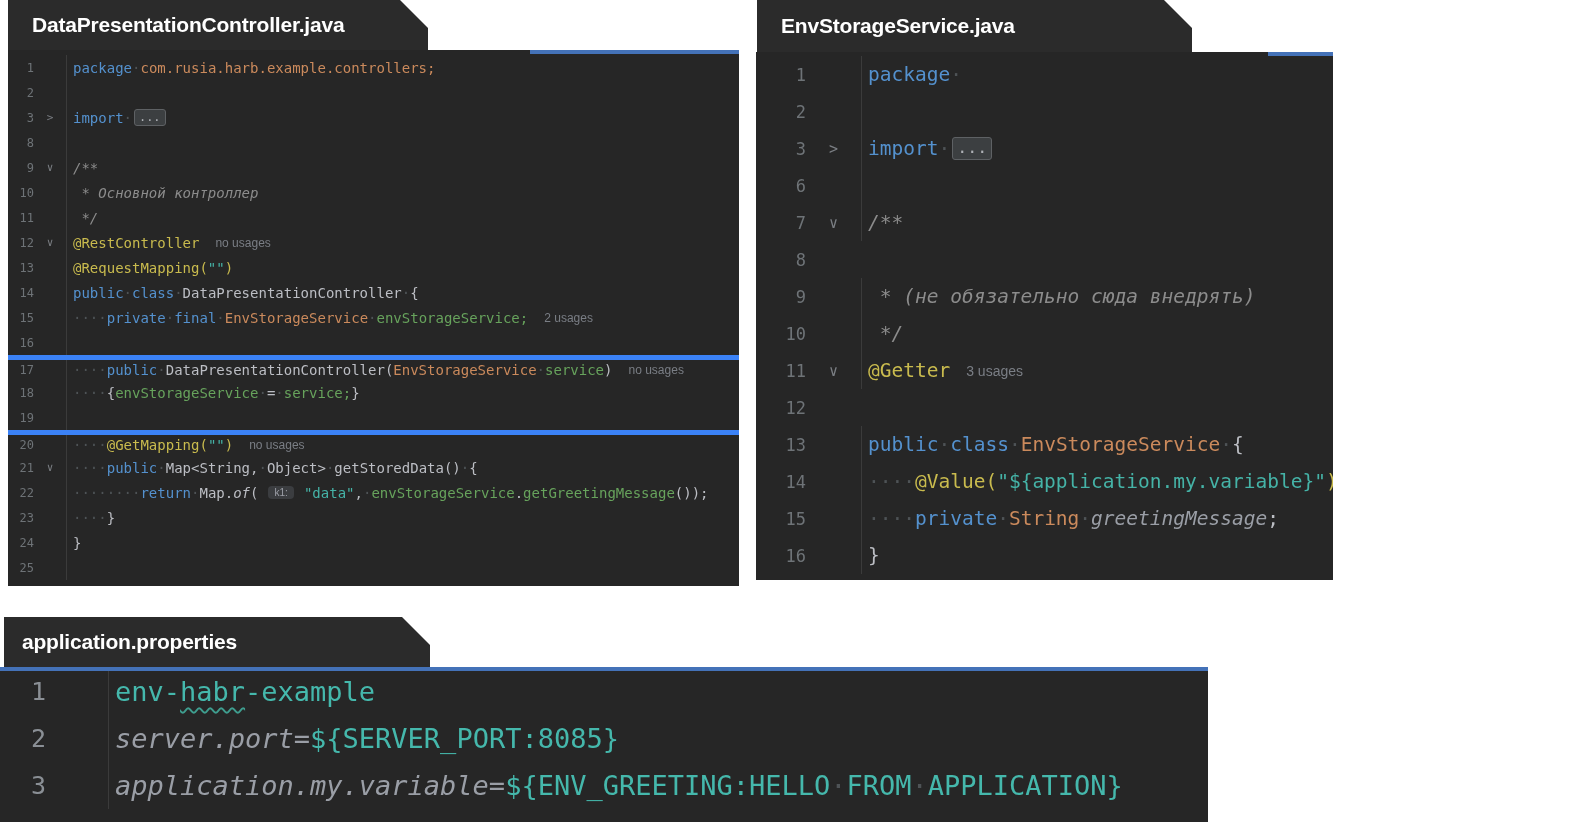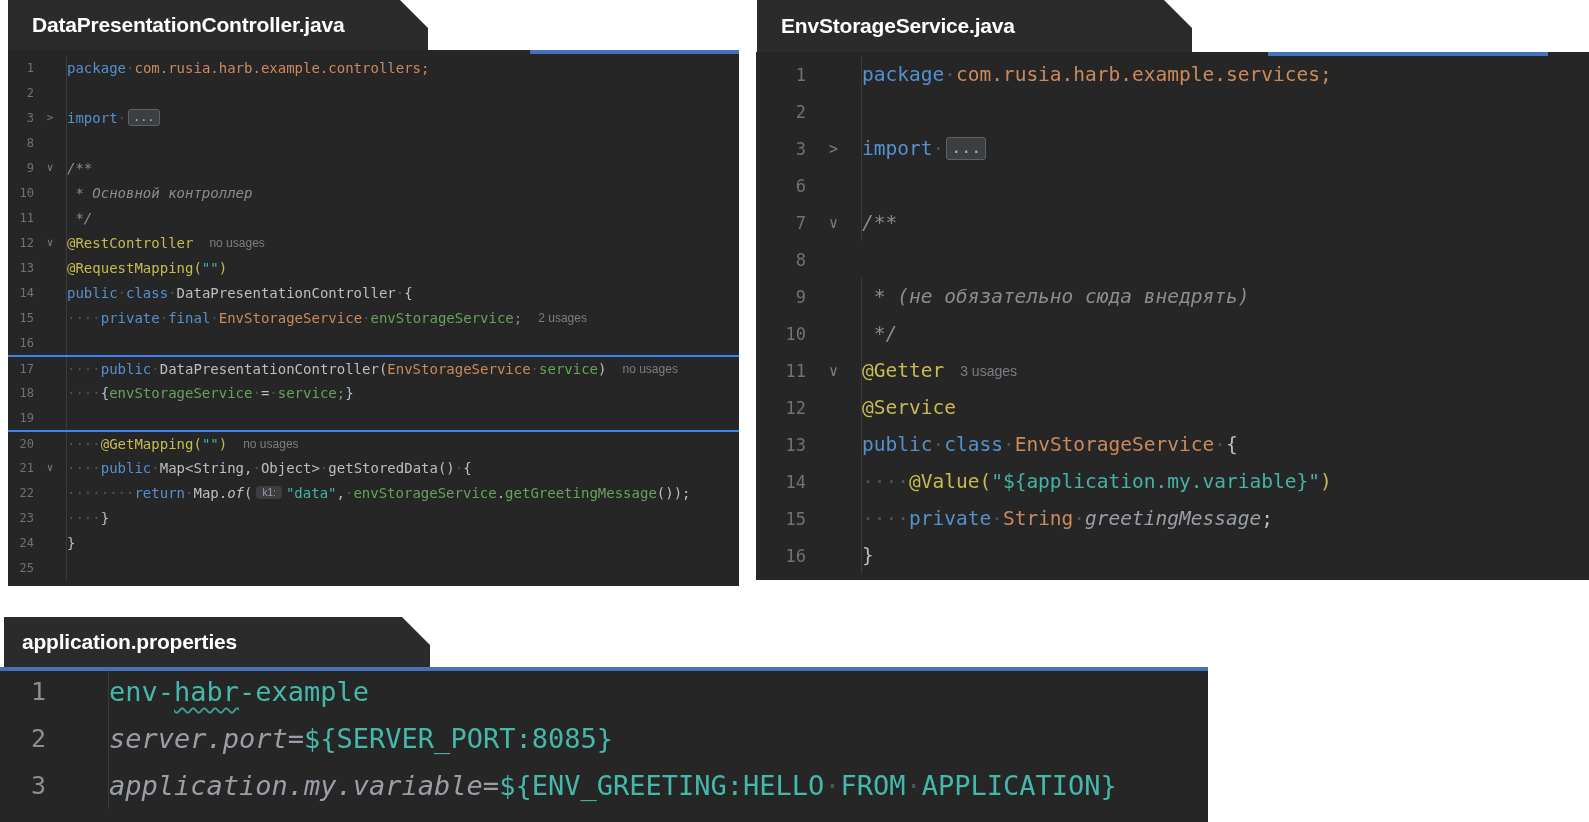--- a/index.html
+++ b/index.html
@@ -1,17 +1,17 @@
 <!DOCTYPE html>
 <html><head>
 <meta charset="utf-8">
 <style>
   * { box-sizing: border-box; margin: 0; padding: 0; }
   html,body { background:#ffffff; }
-  .page { position:relative; width:1589px; height:822px; background:#ffffff; overflow:hidden;
+  .page { position:relative; width:1333px; height:822px; background:#ffffff; overflow:hidden;
           font-family:"DejaVu Sans Mono", monospace; }
 
   
   .tab { position:absolute; z-index:3; background:#2B2B2B; color:#ffffff;
          font-family:"Liberation Sans", sans-serif; font-weight:bold; font-size:21px;
          display:flex; align-items:center; padding-left:24px; letter-spacing:-0.2px;
          clip-path:polygon(0 0, calc(100% - 28px) 0, 100% 28px, 100% 100%, 0 100%); }
   .code { position:absolute; z-index:1; background:#262626; overflow:hidden; }
   .accent { position:absolute; top:0; height:4px; background:#4472B8; z-index:2; }
 
@@ -30,34 +30,34 @@
   
   .lines { position:relative; }
   .p1 .lines { padding-top:5px; }
   .p2 .lines { padding-top:4px; }
   .p3 .lines { padding-top:1px; }
 
   .code-line { display:flex; align-items:center; white-space:pre; }
   .p1 .code-line { height:25px; font-size:14px; }
   .p2 .code-line { height:37px; font-size:19.5px; }
   .p3 .code-line { height:47px; font-size:27px; }
-  .code-line.sep { border-top:2px solid #3b82f6; }
+  .code-line.sep { border-top:5px solid #3b82f6; }
 
   .lnum { flex:none; text-align:right; color:#6E7377; }
   .p1 .lnum { width:26px; font-size:12px; }
   .p2 .lnum { width:50px; font-size:17px; }
   .p3 .lnum { width:46px; font-size:25px; color:#8A8F95; }
 
   .lfold { flex:none; text-align:center; color:#7A7E83; }
   .p1 .lfold { width:32px; font-size:11px; }
   .p2 .lfold { width:55px; font-size:15px; }
   .p3 .lfold { width:62px; }
 
   .lcontent { flex:1; align-self:stretch; display:flex; align-items:center;
-              border-left:1px solid #3B3B3B; white-space:pre; overflow:hidden; }
+              border-left:1px solid #3B3B3B; padding-left:6px; white-space:pre; overflow:hidden; }
 
   
   .tk-kw    { color:#5491CE; }
   .tk-pkg   { color:#CB8A5C; }
   .tk-type  { color:#CB8A5C; }
   .tk-ann   { color:#C9BB4E; }
   .tk-str   { color:#45B3A7; }
   .tk-doc   { color:#8C8C8C; font-style:italic; }
   .tk-plain { color:#BCBEC4; }
   .tk-ital  { color:#BCBEC4; font-style:italic; }
@@ -65,21 +65,21 @@
   .tk-key   { color:#9A9EA6;font-style:italic; }
   .tk-val   { color:#45B8AC; }
   .tk-ws    { color:#4E5356; }
   .tk-wavy  { color:#45B8AC; text-decoration:underline; text-decoration-style:wavy;
               text-decoration-color:#3E9E8F; text-underline-offset:6px; text-decoration-thickness:2px; }
   .tk-note  { color:#7A7E85; font-family:"Liberation Sans", sans-serif; margin-left:16px; }
   .p1 .tk-note { font-size:12px; }
   .p2 .tk-note { font-size:14px; }
   .tk-fold  { background:#3C3F41; border:1px solid #5E6164; border-radius:3px; color:#AEB1B6;
               padding:0 4px; margin-left:2px; font-size:0.85em; line-height:1.25; }
-  .tk-inlay { background:#3B3D40; color:#9DA0A8; border-radius:4px; padding:1px 6px; margin:0 4px;
+  .tk-inlay { background:#3B3D40; color:#9DA0A8; border-radius:4px; padding:1px 6px; margin:0 10px;
               font-size:0.72em; font-family:"Liberation Sans", sans-serif; }
 </style>
 </head>
 <body>
 
 <div class="page">
 
   <section class="panel p1">
     <div class="tab">
       <span>DataPresentationController.java</span>
@@ -112,30 +112,30 @@
     </div>
   </section>
 
   <section class="panel p2">
     <div class="tab">
       <span>EnvStorageService.java</span>
     </div>
     <div class="code">
       <div class="accent"></div>
       <div class="lines">
-          <div class="code-line"><span class="lnum">1</span><span class="lfold"></span><span class="lcontent"><span class="tk-kw">package</span><span class="tk-ws">·</span><span class="tk-pkg">com.rusia.harb.example.services;</span></span></div>
+          <div class="code-line"><span class="lnum">1</span><span class="lfold"></span><span class="lcontent"><span class="tk-kw">package</span><span class="tk-ws">·</span></span></div>
           <div class="code-line"><span class="lnum">2</span><span class="lfold"></span><span class="lcontent"></span></div>
           <div class="code-line"><span class="lnum">3</span><span class="lfold">&gt;</span><span class="lcontent"><span class="tk-kw">import</span><span class="tk-ws">·</span><span class="tk-fold">...</span></span></div>
           <div class="code-line"><span class="lnum">6</span><span class="lfold"></span><span class="lcontent"></span></div>
           <div class="code-line"><span class="lnum">7</span><span class="lfold">∨</span><span class="lcontent"><span class="tk-doc">/**</span></span></div>
           <div class="code-line"><span class="lnum">8</span><span class="lfold"></span></div>
           <div class="code-line"><span class="lnum">9</span><span class="lfold"></span><span class="lcontent"><span class="tk-doc"> * (не обязательно сюда внедрять)</span></span></div>
           <div class="code-line"><span class="lnum">10</span><span class="lfold"></span><span class="lcontent"><span class="tk-doc"> */</span></span></div>
           <div class="code-line"><span class="lnum">11</span><span class="lfold">∨</span><span class="lcontent"><span class="tk-ann">@Getter</span><span class="tk-note">3 usages</span></span></div>
-          <div class="code-line"><span class="lnum">12</span><span class="lfold"></span><span class="lcontent"><span class="tk-ann">@Service</span></span></div>
+          <div class="code-line"><span class="lnum">12</span><span class="lfold"></span></div>
           <div class="code-line"><span class="lnum">13</span><span class="lfold"></span><span class="lcontent"><span class="tk-kw">public</span><span class="tk-ws">·</span><span class="tk-kw">class</span><span class="tk-ws">·</span><span class="tk-type">EnvStorageService</span><span class="tk-ws">·</span><span class="tk-plain">{</span></span></div>
           <div class="code-line"><span class="lnum">14</span><span class="lfold"></span><span class="lcontent"><span class="tk-ws">····</span><span class="tk-ann">@Value(</span><span class="tk-str">"${application.my.variable}"</span><span class="tk-ann">)</span></span></div>
           <div class="code-line"><span class="lnum">15</span><span class="lfold"></span><span class="lcontent"><span class="tk-ws">····</span><span class="tk-kw">private</span><span class="tk-ws">·</span><span class="tk-type">String</span><span class="tk-ws">·</span><span class="tk-key">greetingMessage</span><span class="tk-plain">;</span></span></div>
           <div class="code-line"><span class="lnum">16</span><span class="lfold"></span><span class="lcontent"><span class="tk-plain">}</span></span></div>
         </div>
     </div>
   </section>
 
   <section class="panel p3">
     <div class="tab">

